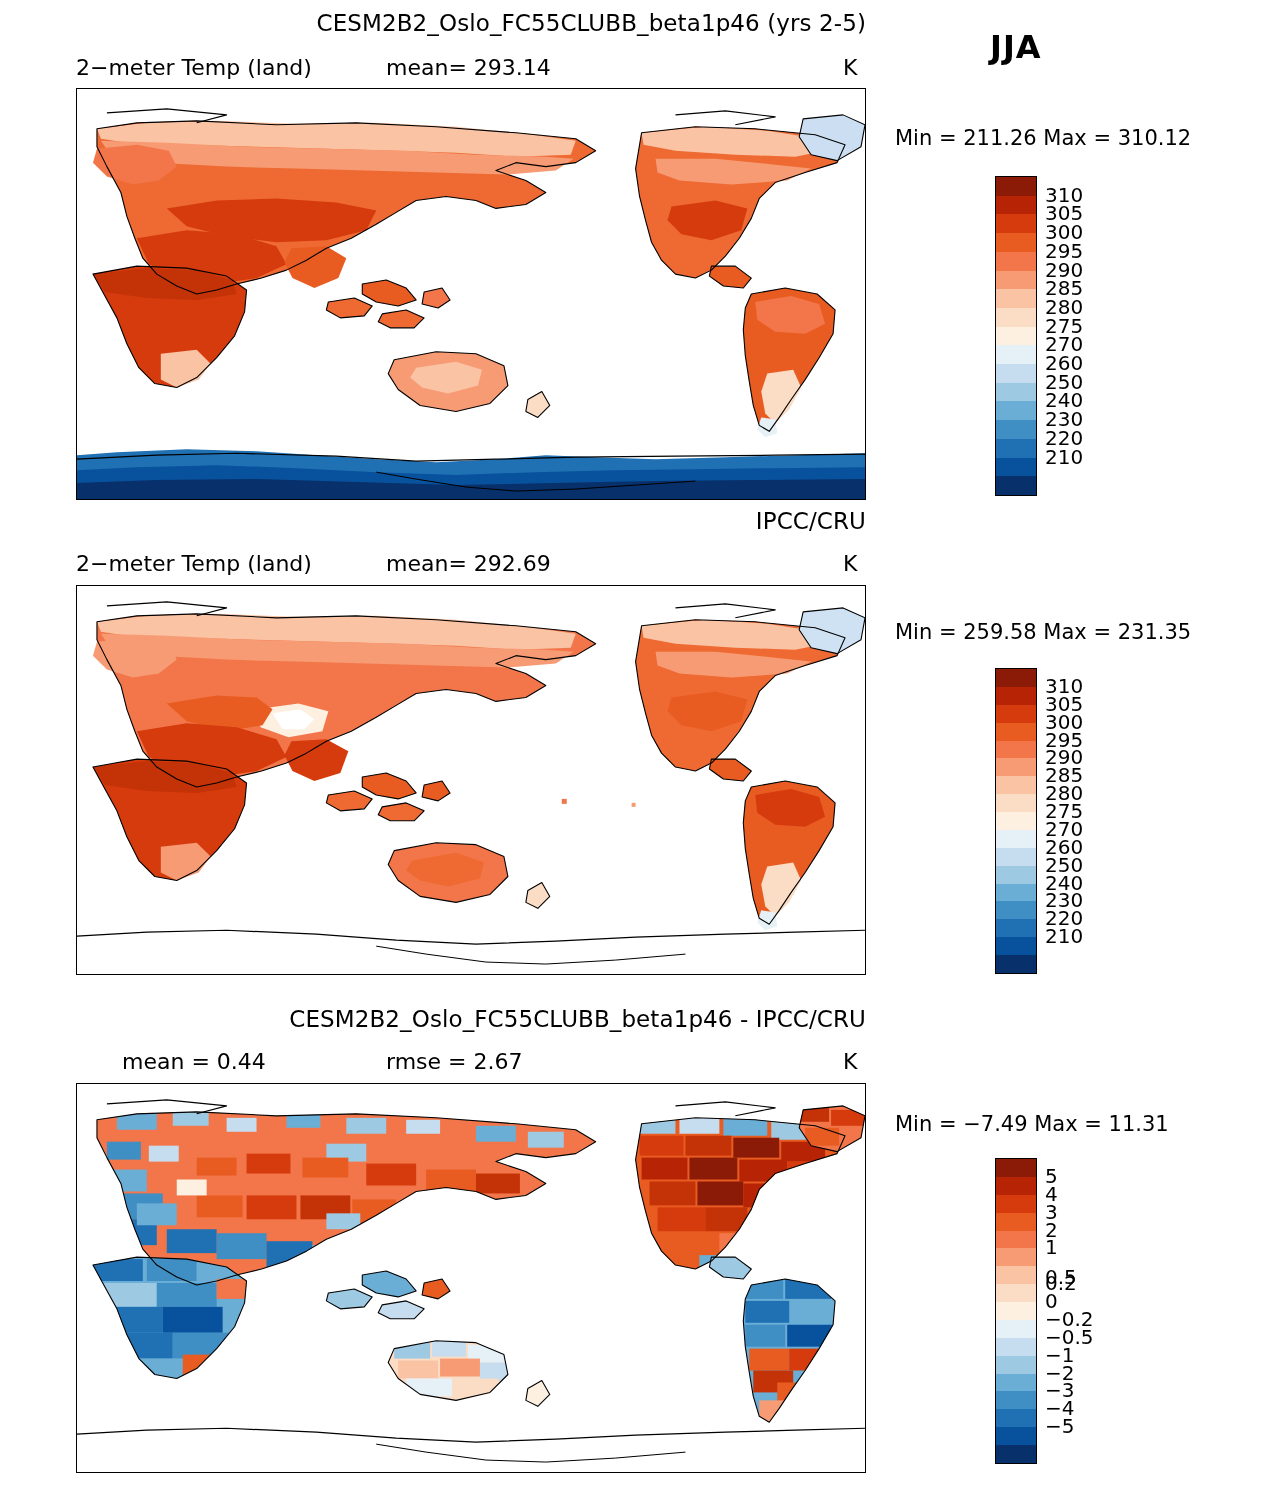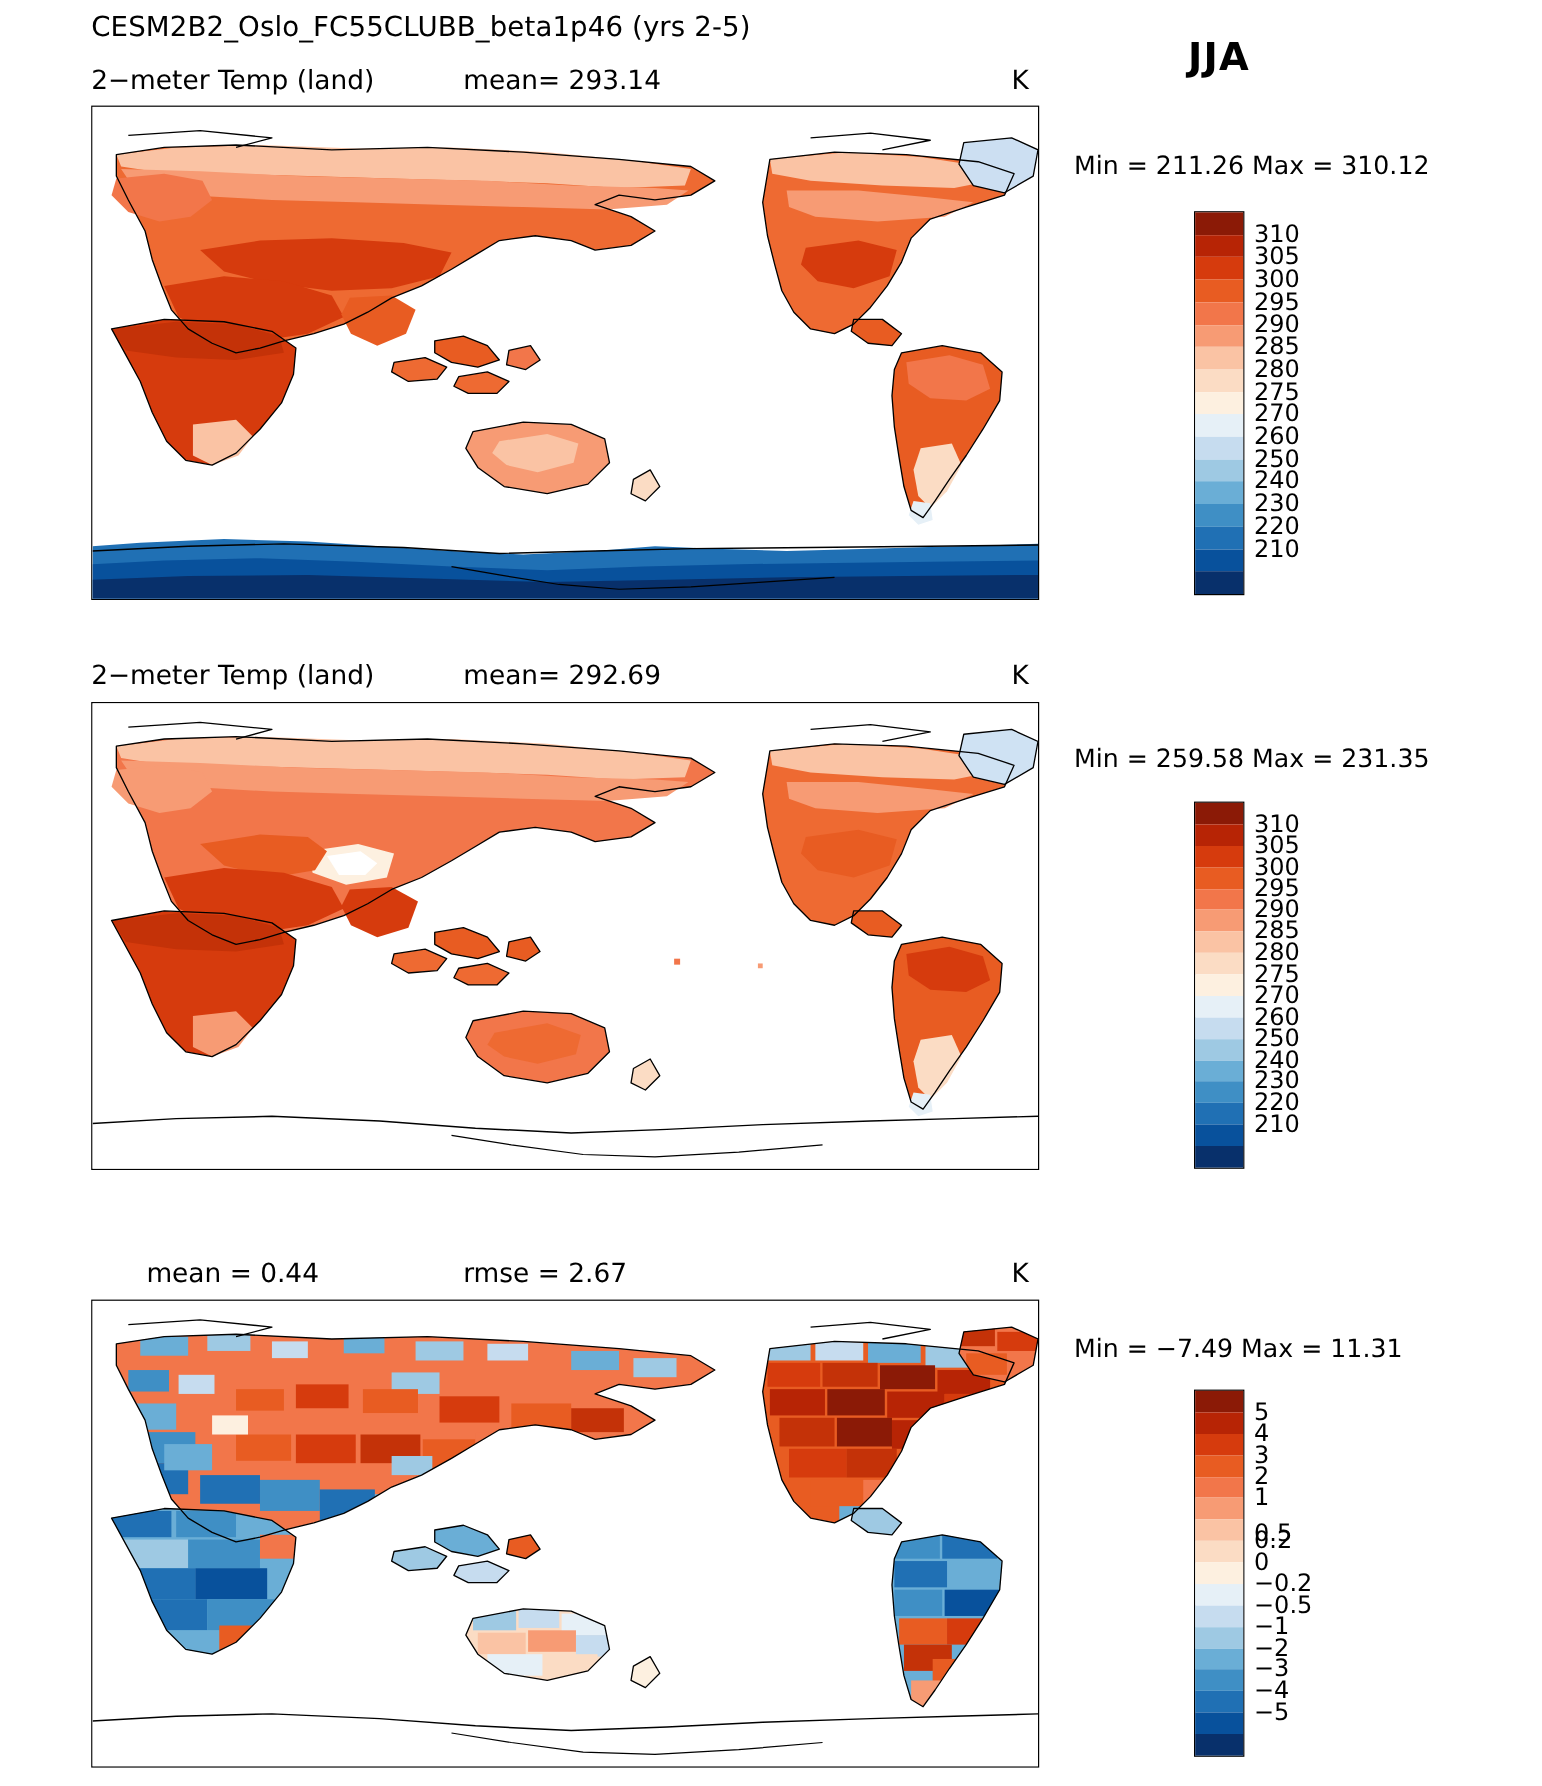--- a/index.html
+++ b/index.html
@@ -17,21 +17,21 @@
   }
   .page {
     position: absolute;
     left: 0; top: 0;
     width: 1285px;
     height: 1488px;
   }
   
   .panel-title {
     position: absolute;
-    text-align: left;
+    text-align: right;
     font-size: 23px;
     letter-spacing: 0.1px;
     white-space: nowrap;
   }
   .sub-left, .sub-mid, .sub-right {
     position: absolute;
     font-size: 22px;
     white-space: nowrap;
   }
   .season-label {
@@ -205,20 +205,21 @@
         <div class="cbar-label" style="top: 168.353px;">270</div>
         <div class="cbar-label" style="top: 187.059px;">260</div>
         <div class="cbar-label" style="top: 205.765px;">250</div>
         <div class="cbar-label" style="top: 224.471px;">240</div>
         <div class="cbar-label" style="top: 243.176px;">230</div>
         <div class="cbar-label" style="top: 261.882px;">220</div>
         <div class="cbar-label" style="top: 280.588px;">210</div>
       </div>
   </div>
 
+  <div class="panel-title" style="left:76px; top:508px; width:790px;">IPCC/CRU</div>
   <div class="sub-left" style="left:76px; top:551px;">2−meter Temp (land)</div>
   <div class="sub-mid" style="left:386px; top:551px;">mean=  292.69</div>
   <div class="sub-right" style="left:843px; top:551px;">K</div>
 
   <div class="map-frame" style="left:76px; top:585px; width:790px; height:390px;">
     <svg class="map-canvas" viewBox="0 0 790 390" preserveAspectRatio="none">
       <rect x="0" y="0" width="790" height="390" fill="#ffffff"></rect>
 
       <path d="M0,352 L70,348 L150,346 L240,350 L320,356 L400,360 L480,357 L560,353 L650,350 L720,348 L790,346" fill="none" stroke="#000" stroke-width="1.2"></path>
       <path d="M300,362 L350,370 L410,378 L470,380 L540,376 L610,370" fill="none" stroke="#000" stroke-width="1"></path>
@@ -316,20 +317,21 @@
         <div class="cbar-label" style="top: 160.941px;">270</div>
         <div class="cbar-label" style="top: 178.824px;">260</div>
         <div class="cbar-label" style="top: 196.706px;">250</div>
         <div class="cbar-label" style="top: 214.588px;">240</div>
         <div class="cbar-label" style="top: 232.471px;">230</div>
         <div class="cbar-label" style="top: 250.353px;">220</div>
         <div class="cbar-label" style="top: 268.235px;">210</div>
       </div>
   </div>
 
+  <div class="panel-title" style="left:76px; top:1006px; width:790px;">CESM2B2_Oslo_FC55CLUBB_beta1p46 - IPCC/CRU</div>
   <div class="sub-left" style="left:76px; top:1049px;margin-left:46px;">mean =     0.44</div>
   <div class="sub-mid" style="left:386px; top:1049px;">rmse =     2.67</div>
   <div class="sub-right" style="left:843px; top:1049px;">K</div>
 
   <div class="map-frame" style="left:76px; top:1083px; width:790px; height:390px;">
     <svg class="map-canvas" viewBox="0 0 790 390" preserveAspectRatio="none">
       <rect x="0" y="0" width="790" height="390" fill="#ffffff"></rect>
       <path d="M0,352 L70,348 L150,346 L240,350 L320,356 L400,360 L480,357 L560,353 L650,350 L720,348 L790,346" fill="none" stroke="#000" stroke-width="1.2"></path>
       <path d="M300,362 L350,370 L410,378 L470,380 L540,376 L610,370" fill="none" stroke="#000" stroke-width="1"></path>
 

